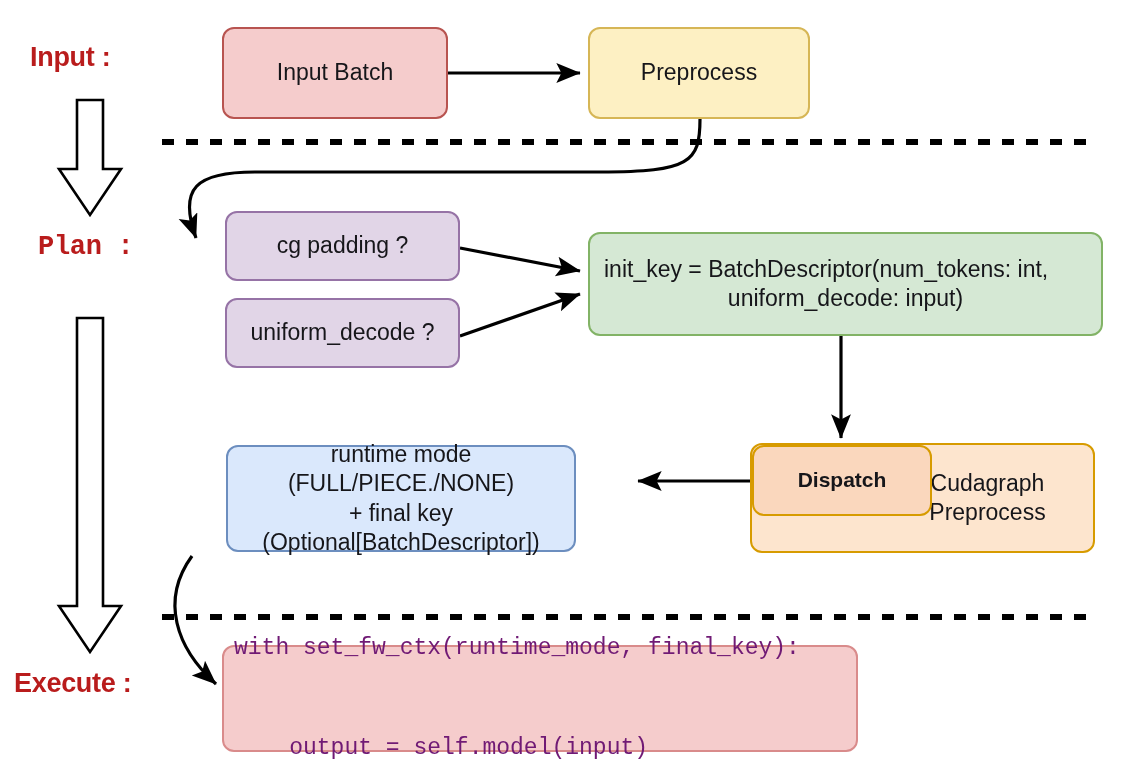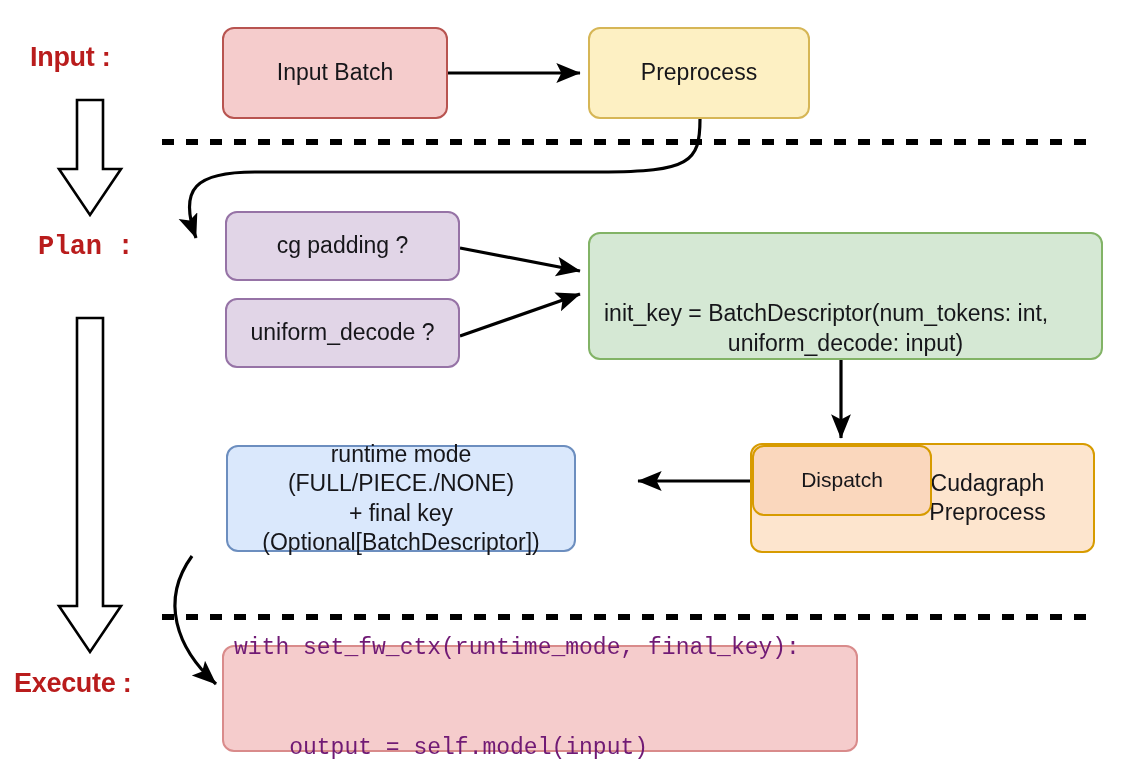--- a/index.html
+++ b/index.html
@@ -33,42 +33,42 @@
     border-style: solid;
     border-width: 2px;
     display: flex;
     align-items: center;
     justify-content: center;
     text-align: center;
     font-family: "Liberation Sans", sans-serif;
     font-size: 23px;
     color: #16161a;
     line-height: 1.28;
-    padding: 0 10px;
+    padding: 17px 10px;
   }
   .node.code {
     font-family: "Liberation Mono", monospace;
     font-size: 23px;
     justify-content: flex-start;
     text-align: left;
     white-space: pre;
     line-height: 1.45;
     padding-left: 10px;
   }
   svg.overlay {
     position: absolute;
     left: 0;
     top: 0;
     width: 1142px;
     height: 770px;
     pointer-events: none;
   }
   .zlow { z-index: 1; }
   .zmid { z-index: 3; }
-  .ztop { z-index: 5; }
+  .ztop { z-index: 5; font-weight: bold; }
 </style>
 </head>
 <body>
 
 <div id="canvas">
 
   <svg class="overlay zlow" viewBox="0 0 1142 770">
     <defs>
       <marker id="arrowhead" markerWidth="9" markerHeight="9" refX="7.4" refY="3.1" orient="auto" markerUnits="strokeWidth">
         <path d="M0,0 L7.6,3.1 L0,6.2 L1.6,3.1 Z" fill="#000000"></path>
@@ -101,21 +101,21 @@
   <div class="stage-label zmid" style="left:14px; top:668px;">Execute :</div>
 
   <div class="node zmid" style="left:222px; top:27px; width:226px; height:92px; background:#f5cccc; border-color:#b85450;">Input Batch</div>
 
   <div class="node zmid" style="left:588px; top:27px; width:222px; height:92px; background:#fdf0c3; border-color:#d6b656;">Preprocess</div>
 
   <div class="node zmid" style="left:225px; top:211px; width:235px; height:70px; background:#e1d5e7; border-color:#9673a6;">cg padding ?</div>
 
   <div class="node zmid" style="left:225px; top:298px; width:235px; height:70px; background:#e1d5e7; border-color:#9673a6;">uniform_decode ?</div>
 
-  <div class="node zmid" style="left:588px; top:232px; width:515px; height:128px; background:#d5e8d4; border-color:#82b366;align-items:flex-end;">
+  <div class="node zmid" style="left:588px; top:232px; width:515px; height:104px; background:#d5e8d4; border-color:#82b366;">
     <div style="width:100%;">
       <div style="text-align:left; padding-left:4px;">init_key = BatchDescriptor(num_tokens: int,</div>
       <div style="text-align:center;">uniform_decode: input)</div>
     </div>
   </div>
 
   <div class="node zmid" style="left:226px; top:445px; width:350px; height:107px; background:#dae8fc; border-color:#6c8ebf;">
     <div style="width:100%;">
       <div>runtime mode (FULL/PIECE./NONE)</div>
       <div>+ final key (Optional[BatchDescriptor])</div>

